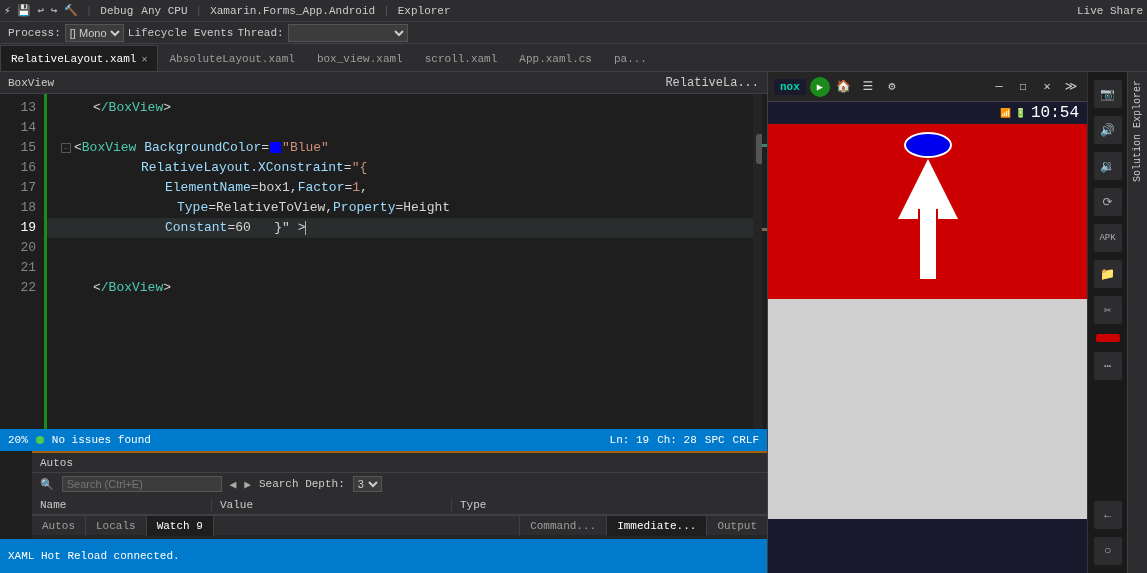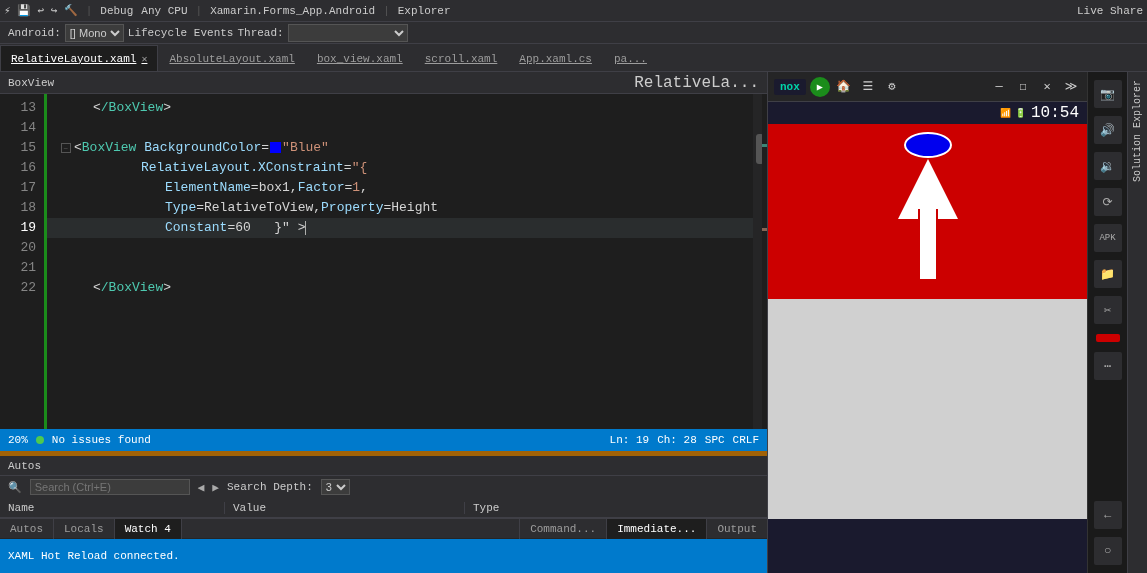--- a/index.html
+++ b/index.html
@@ -39,21 +39,20 @@
       display: flex;
       align-items: center;
       gap: 5px;
       font-size: 11px;
       color: #9d9d9d;
       background: #2d2d30;
       border: 1px solid transparent;
       border-bottom: none;
       cursor: pointer;
       white-space: nowrap;
-      text-decoration: underline;
     }
     .tab.active {
       background: #1e1e1e;
       color: #ffffff;
       border-color: #3f3f46;
     }
     .tab .close-btn {
       font-size: 10px;
       color: #9d9d9d;
       cursor: pointer;
@@ -231,21 +230,21 @@
     <span class="top-toolbar-text">Debug</span>
     <span class="top-toolbar-text">Any CPU</span>
     <span class="toolbar-separator">|</span>
     <span class="top-toolbar-text">Xamarin.Forms_App.Android</span>
     <span class="toolbar-separator">|</span>
     <span class="top-toolbar-text">Explorer</span>
     <span class="top-toolbar-text" style="margin-left:auto;">Live Share</span>
   </div>
 
   <div style="height:22px; background:#2d2d30; display:flex; align-items:center; padding:0 8px; gap:4px; border-bottom:1px solid #3f3f46;">
-    <span style="color:#cccccc; font-size:11px;">Android:</span>
+    <span style="color:#cccccc; font-size:11px;">Process:</span>
     <select style="background:#3c3c3c; color:#cccccc; border:1px solid #555; font-size:11px; height:18px;">
       <option>[] Mono</option>
     </select>
     <span style="color:#cccccc; font-size:11px;">Lifecycle Events</span>
     <span style="color:#cccccc; font-size:11px;">Thread:</span>
     <select style="background:#3c3c3c; color:#cccccc; border:1px solid #555; font-size:11px; height:18px; width:120px;"></select>
   </div>
 
   <div class="tab-bar">
     <div class="tab active">
@@ -268,21 +267,21 @@
       <span>pa...</span>
     </div>
   </div>
 
   <div class="main-content">
 
     <div class="left-panel">
 
       <div style="height:22px; background:#2d2d30; display:flex; align-items:center; padding:0 8px; justify-content:space-between; border-bottom:1px solid #3f3f46;">
         <span style="color:#cccccc; font-size:11px;">BoxView</span>
-        <span style="color:#cccccc; font-size:16px;">RelativeLa...</span>
+        <span style="color:#cccccc; font-size:12px;">RelativeLa...</span>
       </div>
 
       <div style="flex:1; display:flex; overflow:hidden; position:relative;">
 
         <div style="width:3px; background:#1b8c1b; position:absolute; left:44px; top:0; bottom:0; z-index:5;"></div>
 
         <div class="line-numbers">
           <span class="line-num">13</span>
           <span class="line-num">14</span>
           <span class="line-num">15</span>
@@ -308,21 +307,21 @@
           </div>
 
           <div class="code-line" style="padding-left:96px;">
             <span style="color:#9cdcfe;">RelativeLayout.XConstraint</span>=<span style="color:#ce9178;">"{</span>
           </div>
 
           <div class="code-line" style="padding-left:120px;">
             <span style="color:#9cdcfe;">ElementName</span>=box1,<span style="color:#9cdcfe;">Factor</span>=<span style="color:#ce9178;">1</span>,
           </div>
 
-          <div class="code-line" style="padding-left:120px;">
+          <div class="code-line" style="padding-left:120px;margin-left:12px;">
             <span style="color:#9cdcfe;">Type</span>=RelativeToView,<span style="color:#9cdcfe;">Property</span>=Height
           </div>
 
           <div class="code-line" style="padding-left:120px; background:#2a2d2e;">
             <span style="color:#9cdcfe;">Constant</span>=60&nbsp;&nbsp;&nbsp;}" &gt;<span class="cursor"></span>
           </div>
 
           <div class="code-line">&nbsp;</div>
 
           <div class="code-line">&nbsp;</div>
@@ -345,47 +344,47 @@
       <div style="height:22px; background:#007acc; display:flex; align-items:center; padding:0 8px; gap:8px;">
         <span style="color:white; font-size:11px;">20%</span>
         <span style="width:8px;height:8px;background:#4ec94e;border-radius:50%;display:inline-block;"></span>
         <span style="color:white; font-size:11px;">No issues found</span>
         <span style="margin-left:auto; color:white; font-size:11px;text-align:right;">Ln: 19</span>
         <span style="color:white; font-size:11px;">Ch: 28</span>
         <span style="color:white; font-size:11px;">SPC</span>
         <span style="color:white; font-size:11px;">CRLF</span>
       </div>
 
-      <div style="height:88px; background:#252526; border-top:5px solid #a16207;">
+      <div style="height:88px; background:#252526; border-top:2px solid #a16207;margin-left:32px;">
 
         <div style="height:20px; background:#2d2d30; display:flex; align-items:center; padding:0 8px; font-size:11px; color:#cccccc; border-bottom:1px solid #3f3f46;">
           <span>Autos</span>
         </div>
 
         <div class="debug-bottom">
           <span style="color:#aaa;">🔍</span>
           <input class="search-box" type="text" style="width: 160px;" placeholder="Search (Ctrl+E)">
           <span style="color:#aaa;cursor:pointer;">◀</span>
           <span style="color:#aaa;cursor:pointer;">▶</span>
           <span style="color:#cccccc; font-size:11px;">Search Depth:</span>
           <select style="background:#3c3c3c;color:#cccccc;border:1px solid #555;font-size:11px;height:16px;">
             <option>3</option>
           </select>
         </div>
 
         <div style="height:20px; background:#2d2d30; display:flex; align-items:center; border-bottom:1px solid #3f3f46;">
-          <div style="width:225px;padding:0 8px;font-size:11px;color:#cccccc;border-right:1px solid #3f3f46;">Name</div>
+          <div style="width:180px;padding:0 8px;font-size:11px;color:#cccccc;border-right:1px solid #3f3f46;">Name</div>
           <div style="width:240px;padding:0 8px;font-size:11px;color:#cccccc;border-right:1px solid #3f3f46;">Value</div>
           <div style="flex:1;padding:0 8px;font-size:11px;color:#cccccc;">Type</div>
         </div>
 
         <div style="height:20px; background:#2d2d30; display:flex; align-items:center; border-top:1px solid #3f3f46;">
           <div style="padding:0 10px;height:20px;display:flex;align-items:center;font-size:11px;color:#9d9d9d;border-right:1px solid #3f3f46;cursor:pointer;">Autos</div>
           <div style="padding:0 10px;height:20px;display:flex;align-items:center;font-size:11px;color:#9d9d9d;border-right:1px solid #3f3f46;cursor:pointer;">Locals</div>
-          <div style="padding:0 10px;height:20px;display:flex;align-items:center;font-size:11px;color:#ffffff;background:#1e1e1e;border-right:1px solid #3f3f46;cursor:pointer;">Watch 4</div>
+          <div style="padding:0 10px;height:20px;display:flex;align-items:center;font-size:11px;color:#ffffff;background:#1e1e1e;border-right:1px solid #3f3f46;cursor:pointer;">Watch 9</div>
           <div style="flex:1;"></div>
           <div style="padding:0 10px;height:20px;display:flex;align-items:center;font-size:11px;color:#9d9d9d;border-left:1px solid #3f3f46;cursor:pointer;">Command...</div>
           <div style="padding:0 10px;height:20px;display:flex;align-items:center;font-size:11px;color:#ffffff;background:#1e1e1e;border-left:1px solid #3f3f46;cursor:pointer;">Immediate...</div>
           <div style="padding:0 10px;height:20px;display:flex;align-items:center;font-size:11px;color:#9d9d9d;border-left:1px solid #3f3f46;cursor:pointer;">Output</div>
         </div>
       </div>
 
       <div style="height:34px; background:#007acc; display:flex; align-items:center; padding:0 8px;">
         <span style="color:white; font-size:11px;">XAML Hot Reload connected.</span>
       </div>

